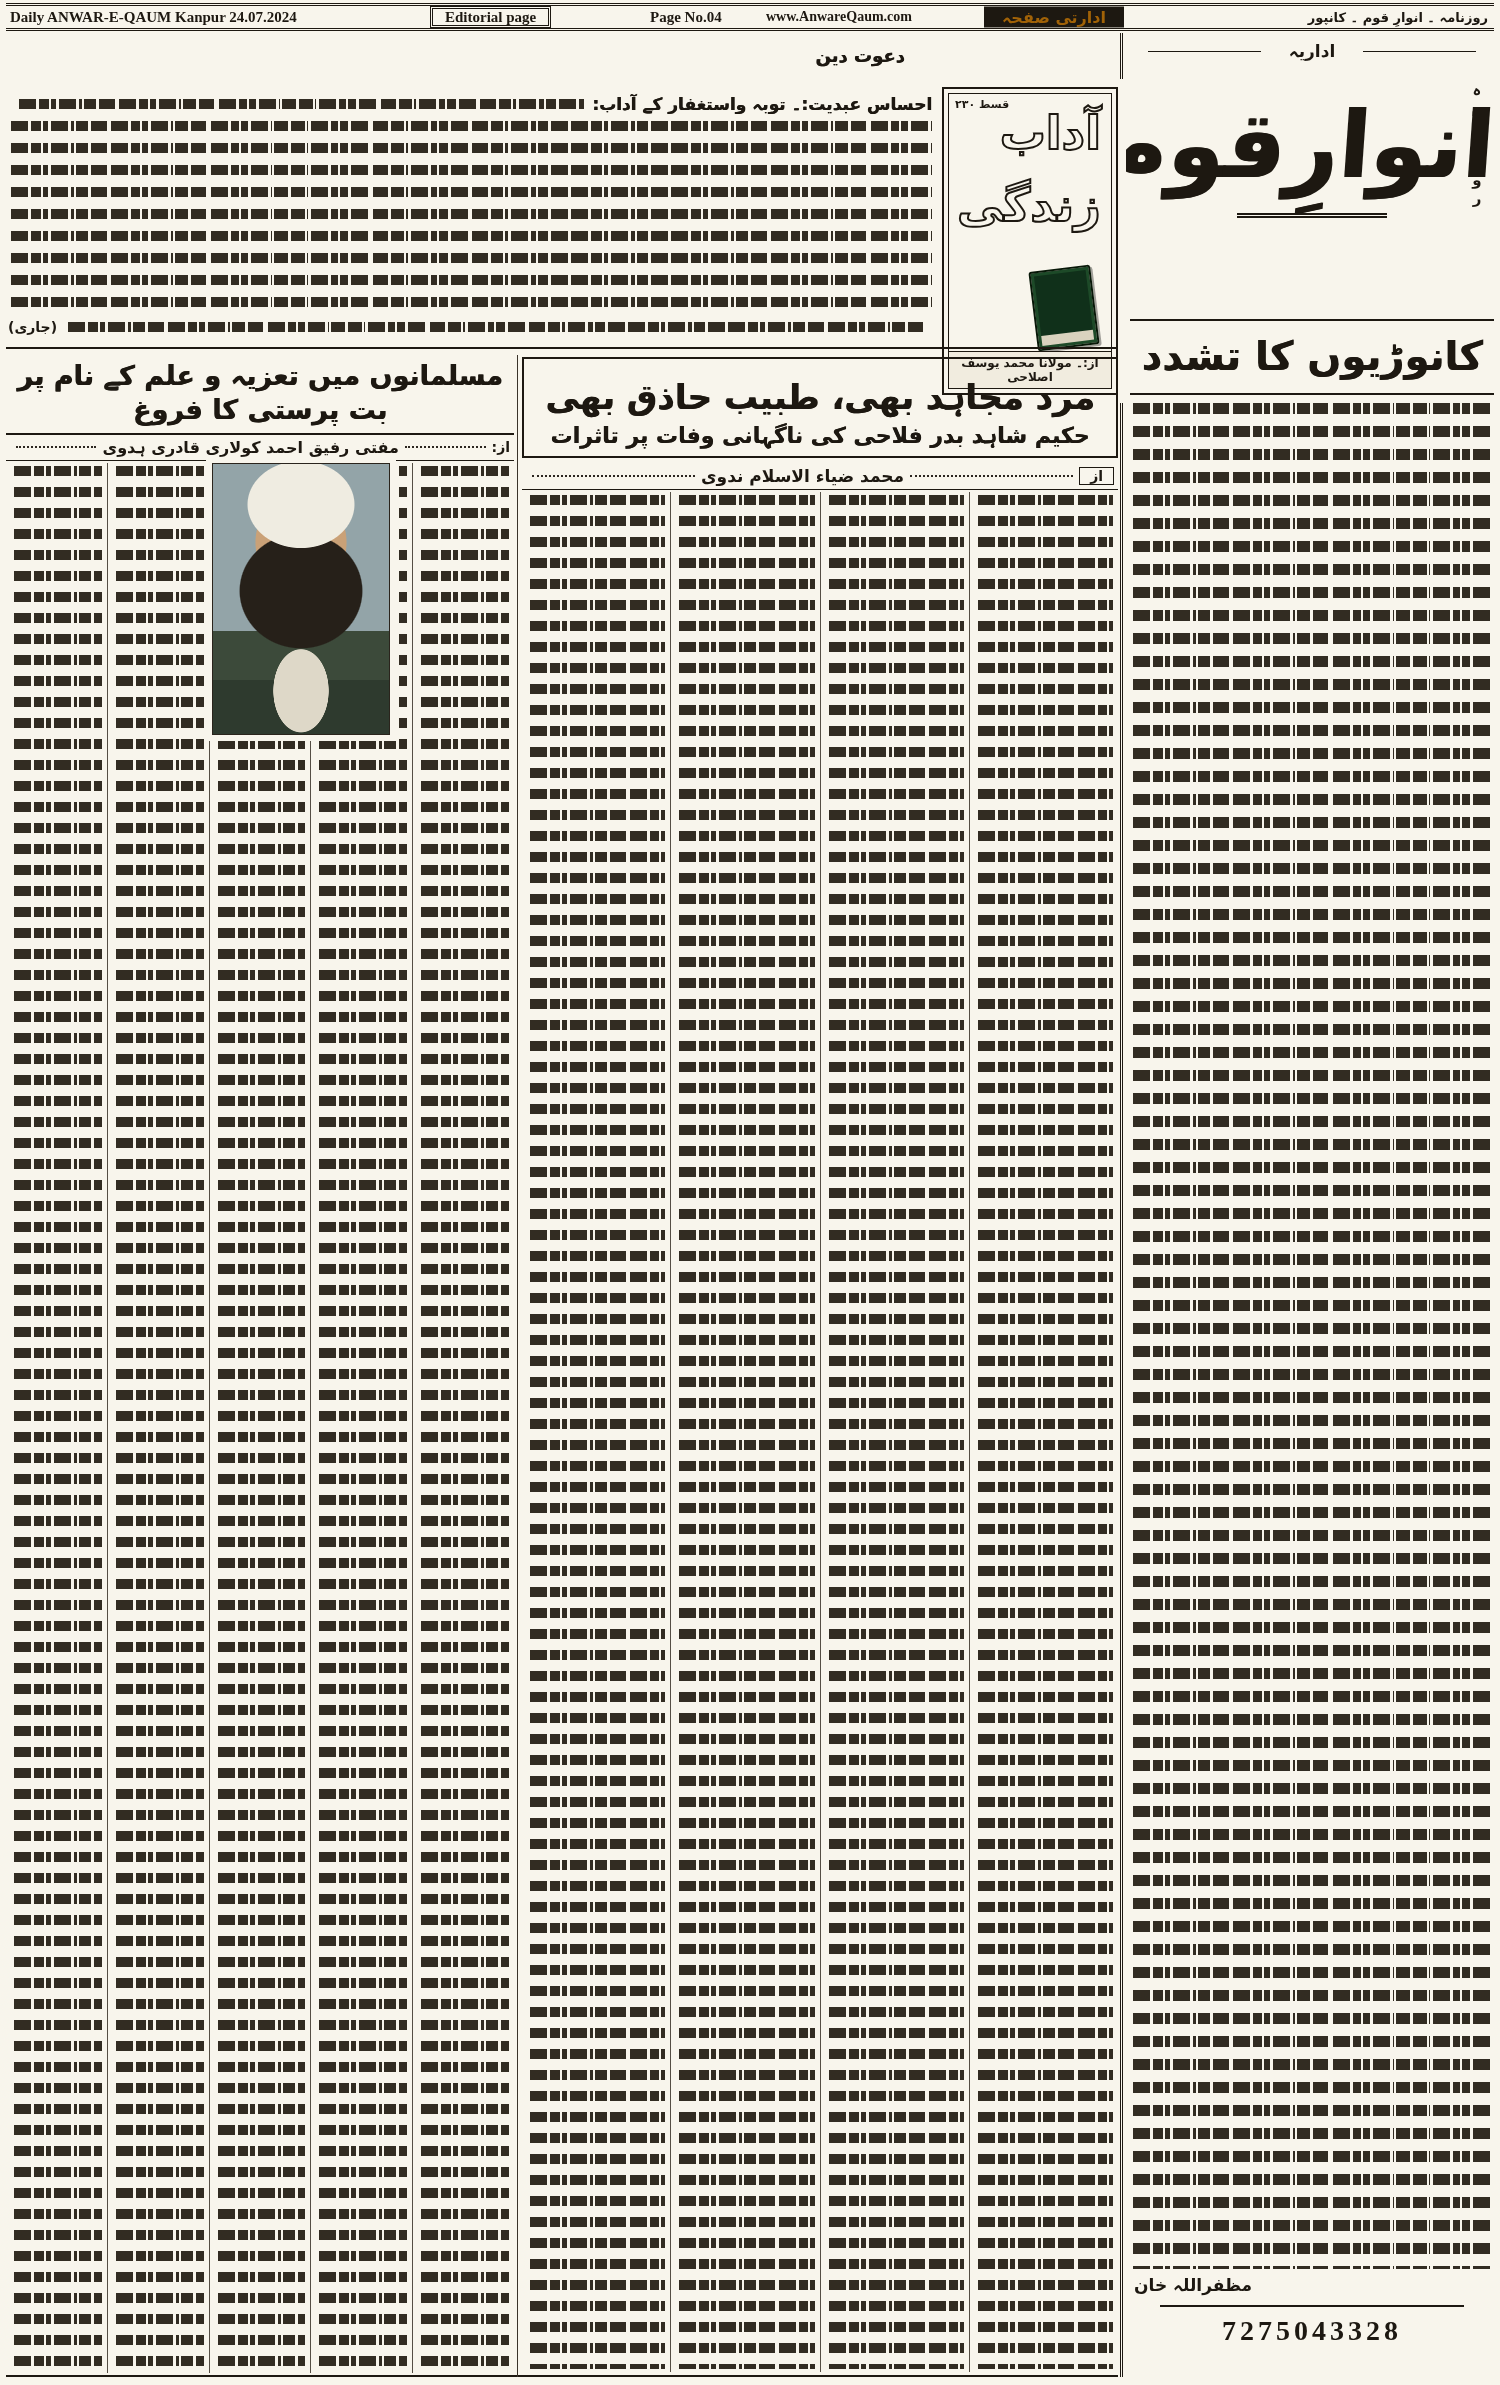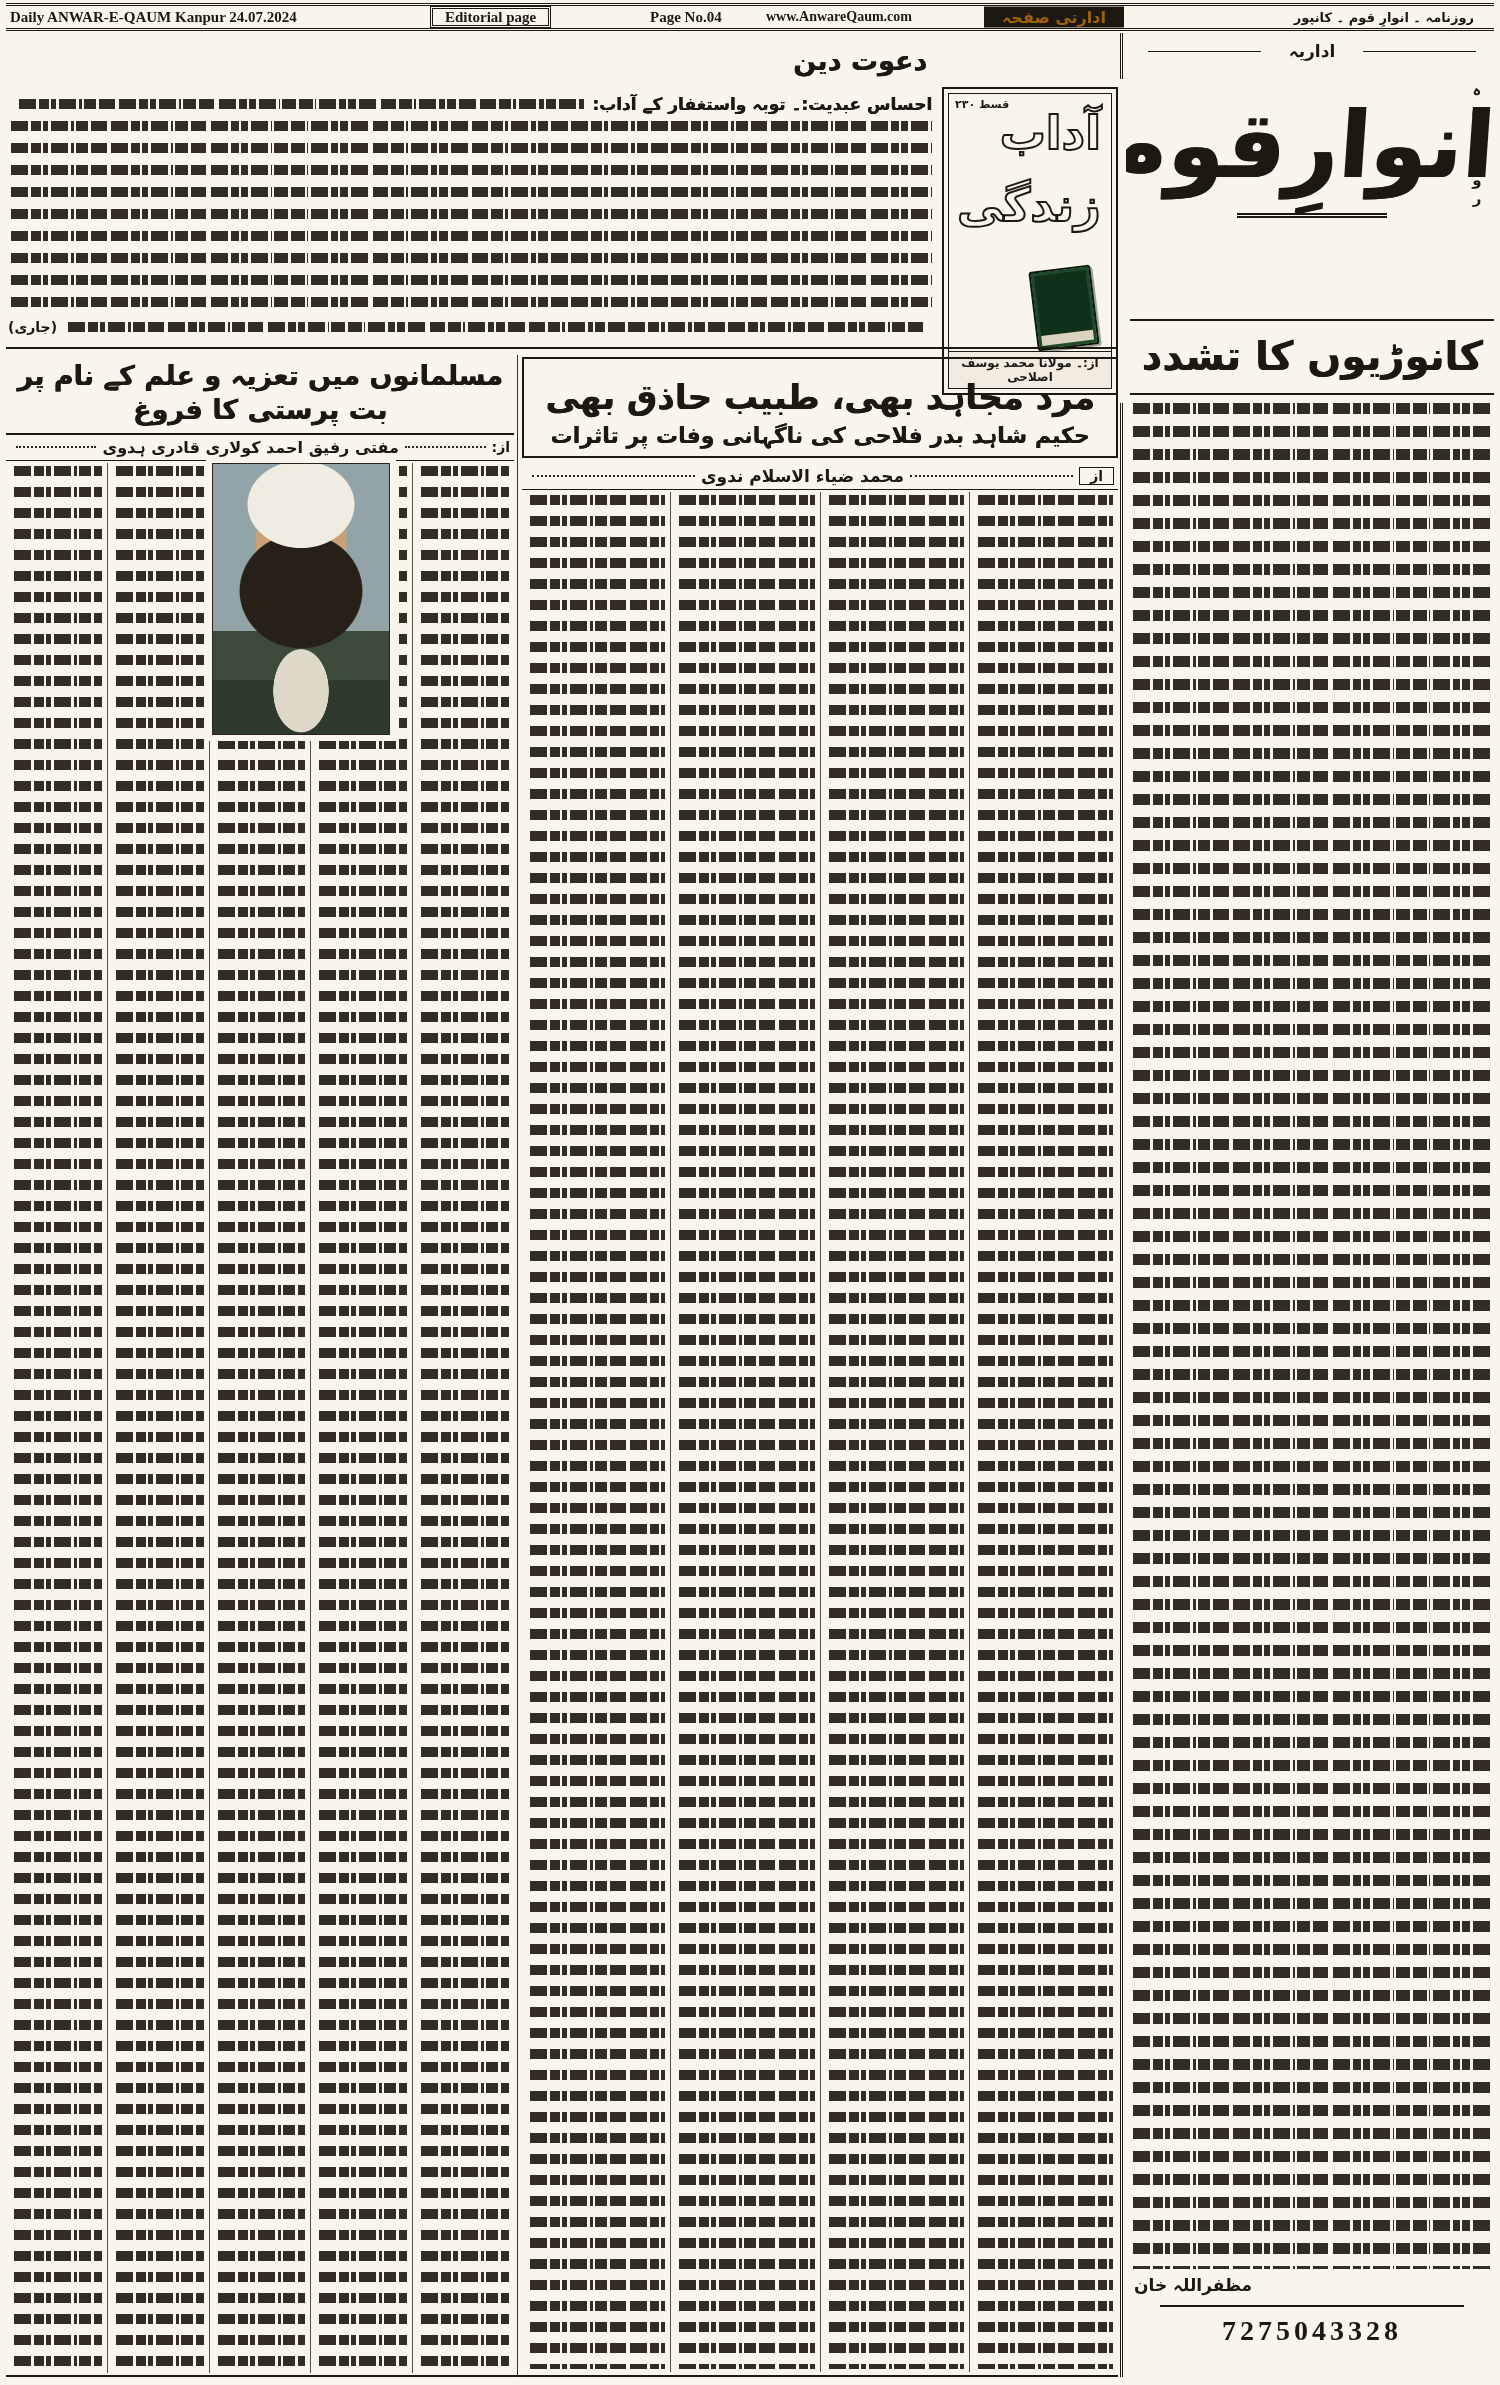--- a/index.html
+++ b/index.html
@@ -18,21 +18,21 @@
   
   .hdr{position:absolute;left:6px;top:3px;width:1488px;height:28px;
        border-top:3px double var(--ink);border-bottom:3px double var(--ink);}
   .hdr>div{position:absolute;top:50%;transform:translateY(-50%);white-space:nowrap;}
   .hdr-daily{left:4px;font-weight:bold;font-size:15px;}
   .hdr-edbox{left:424px;border:3px double var(--ink);padding:0 12px;font-weight:bold;font-size:15px;line-height:16px;}
   .hdr-pageno{left:644px;font-weight:bold;font-size:15px;}
   .hdr-site{left:760px;font-weight:bold;font-size:14px;}
   .hdr-black{left:978px;width:140px;height:21px;background:var(--ink);color:#a16207;
              font-size:16px;font-weight:bold;text-align:center;line-height:21px;}
-  .hdr-small{right:20px;font-size:13px;font-weight:bold;}
+  .hdr-small{right:6px;font-size:13px;font-weight:bold;}
 
   
   .fill{
     --lh:21px;--th:10px;
     background-image:
       repeating-linear-gradient(90deg, var(--paper) 0 3px, rgba(0,0,0,0) 3px 20px),
       repeating-linear-gradient(90deg, var(--paper) 0 2px, rgba(0,0,0,0) 2px 33px),
       repeating-linear-gradient(180deg, #241d13 0 var(--th), rgba(0,0,0,0) var(--th) var(--lh));
     opacity:.93;
   }
@@ -54,21 +54,21 @@
            padding:12px 0 14px;text-shadow:.7px 0 currentColor;}
   .ed-fill{height:1866px;--lh:23px;--th:11px;margin-top:8px;}
   .ed-author{margin:6px 4px 0;text-align:left;font-weight:bold;font-size:17px;}
   .ed-phrule{border-top:2px solid var(--ink);margin:10px 30px 0;}
   .ed-phone{text-align:center;font-family:"Liberation Serif",serif;font-weight:bold;
             font-size:28px;letter-spacing:4px;margin-top:8px;}
 
   
   .main{position:absolute;left:6px;top:33px;width:1112px;height:2344px;border-bottom:2px solid var(--ink);}
   .a1-title{position:absolute;left:600px;top:12px;width:508px;text-align:center;
-            font-size:27px;font-weight:bold;text-shadow:.6px 0 currentColor;}
+            font-size:18px;font-weight:bold;text-shadow:.6px 0 currentColor;}
 
   .adab{position:absolute;left:936px;top:54px;width:176px;height:308px;
         border:2.5px solid var(--ink);background:var(--paper);box-shadow:0 0 0 8px var(--paper);}
   .adab-inner{position:absolute;inset:4px;border:1.5px solid var(--ink);}
   .adab-ep{position:absolute;top:4px;left:6px;font-size:11px;font-weight:bold;}
   .adab-w1{position:absolute;top:12px;right:10px;font-size:46px;font-weight:bold;
            color:var(--paper);-webkit-text-stroke:2px var(--ink);text-shadow:0 0 1px var(--ink);}
   .adab-w2{position:absolute;top:84px;left:8px;font-size:46px;font-weight:bold;
            color:var(--paper);-webkit-text-stroke:2px var(--ink);text-shadow:0 0 1px var(--ink);}
   .book{position:absolute;right:16px;bottom:40px;width:62px;height:80px;border-radius:3px;

